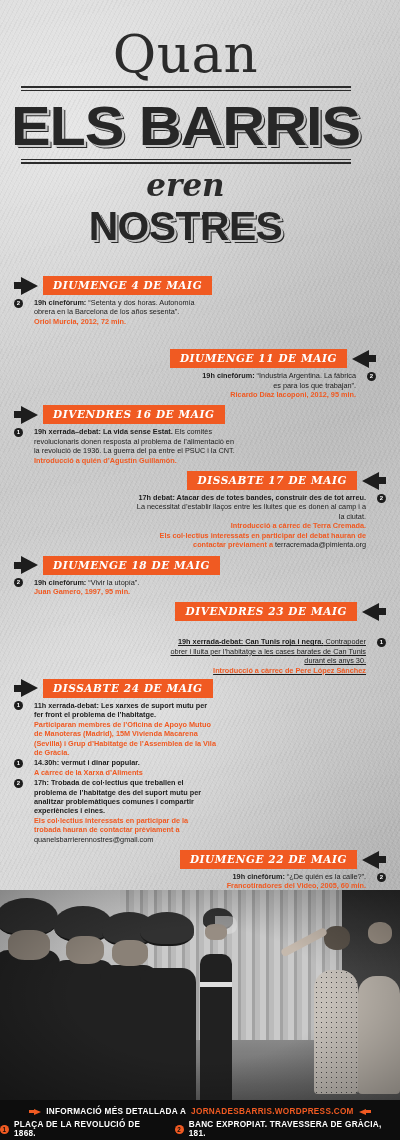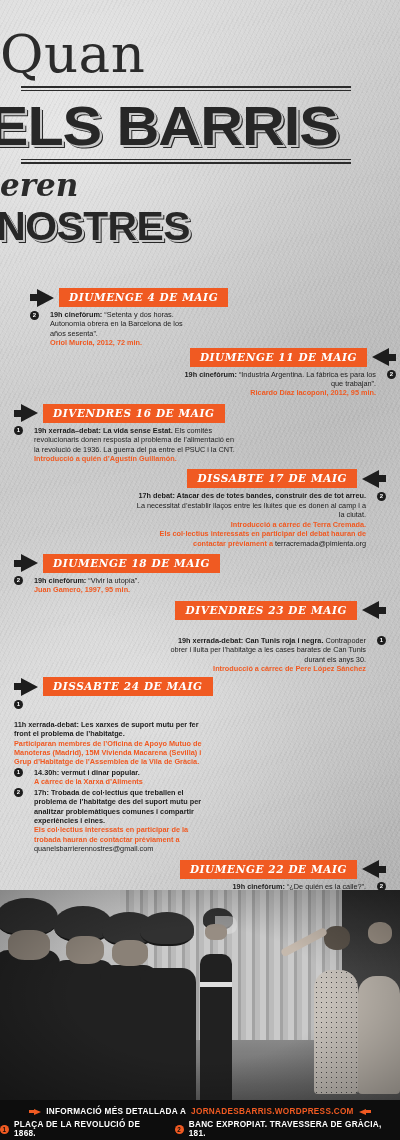--- a/index.html
+++ b/index.html
@@ -21,21 +21,21 @@
   }
   .grain{
     position:absolute;inset:0;pointer-events:none;opacity:.5;
     background-image:
       repeating-linear-gradient(37deg, rgba(255,255,255,.12) 0 1px, rgba(0,0,0,0) 1px 3px),
       repeating-linear-gradient(117deg, rgba(0,0,0,.07) 0 1px, rgba(0,0,0,0) 1px 4px),
       repeating-linear-gradient(80deg, rgba(255,255,255,.10) 0 2px, rgba(0,0,0,0) 2px 5px);
   }
 
   
-  .header{position:absolute;left:0;top:4px;width:371px;text-align:left;}
+  .header{position:absolute;left:0;top:4px;width:371px;text-align:center;}
   .t-quan{
     font-family:"DejaVu Serif", serif;
     font-size:53px;line-height:60px;color:#2b2b2b;letter-spacing:.5px;
     font-weight:400;margin:0;padding-top:20px;
   }
   .rules{width:330px;margin:2px auto 0;}
   .rule-a{height:2px;background:#2b2b2b;}
   .rule-b{height:1px;background:#2b2b2b;margin-top:2px;}
   .t-barris{
     font-family:"Liberation Sans", sans-serif;
@@ -135,36 +135,36 @@
     <div class="t-barris">ELS BARRIS</div>
     <div class="rules">
       <div class="rule-b"></div>
         <div class="rule-a" style="margin-top:2px;"></div>
     </div>
     <div class="t-eren">eren</div>
     <div class="t-nostres">NOSTRES</div>
   </div>
 
   <div class="program" id="program">
-      <div class="ev" style="padding: 0px 30px; margin-top: 16px;">
+      <div class="ev" style="padding: 0px 14px; margin-top: 4px;">
         <div class="datebar">
           <span class="arrowwrap">
             <span class="arrow-stub"></span>
             <span class="arrow arrow-r"></span>
           </span>
           <span class="datelabel">DIUMENGE 4 DE MAIG</span>
         </div>
         <div class="lines" style="padding-right: 170px;">
           <div class="line" style="margin-top: 0px;">
             <span class="badge">2</span>
             <div class="txt"><b>19h cinefòrum:</b> “Setenta y dos horas. Autonomía obrera en la Barcelona de los años sesenta”.<br><span class="or">Oriol Murcia, 2012, 72 min.</span></div>
           </div>
         </div>
       </div>
-      <div class="ev" style="padding: 0px 4px; margin-top: 0;">
+      <div class="ev" style="padding: 0px 24px; margin-top: 23px;">
         <div class="datebar r">
           <span class="datelabel">DIUMENGE 11 DE MAIG</span>
           <span class="arrowwrap">
             <span class="arrow arrow-l"></span>
             <span class="arrow-stub"></span>
           </span>
         </div>
         <div class="lines" style="padding-left: 170px;">
           <div class="line r" style="margin-top: 0px; justify-content: space-between;">
             <span class="badge">2</span>
@@ -219,36 +219,36 @@
       </div>
       <div class="ev" style="padding: 0px 14px; margin-top: 6px;">
         <div class="datebar r">
           <span class="datelabel">DIVENDRES 23 DE MAIG</span>
           <span class="arrowwrap">
             <span class="arrow arrow-l"></span>
             <span class="arrow-stub"></span>
           </span>
         </div>
         <div class="lines" style="padding-left: 150px;">
-          <div class="line r" style="margin-top: 16px;">
+          <div class="line r" style="margin-top: 16px; text-decoration: underline;">
             <span class="badge">1</span>
             <div class="txt r"><b>19h xerrada-debat: Can Tunis roja i negra.</b> Contrapoder obrer i lluita per l’habitatge a les cases barates de Can Tunis durant els anys 30.<br><span class="or">Introducció a càrrec de Pere López Sánchez</span></div>
           </div>
         </div>
       </div>
       <div class="ev" style="padding: 0px 14px; margin-top: 4px;">
         <div class="datebar">
           <span class="arrowwrap">
             <span class="arrow-stub"></span>
             <span class="arrow arrow-r"></span>
           </span>
           <span class="datelabel">DISSABTE 24 DE MAIG</span>
         </div>
         <div class="lines" style="padding-right: 170px;">
-          <div class="line" style="margin-top: 0px; flex-direction: column;">
+          <div class="line" style="margin-top: 0px;">
             <span class="badge">1</span>
             <div class="txt"><b>11h xerrada-debat: Les xarxes de suport mutu per fer front el problema de l’habitatge.</b><br><span class="or">Participaran membres de l’Oficina de Apoyo Mutuo de Manoteras (Madrid), 15M Vivienda Macarena (Sevilla) i Grup d’Habitatge de l’Assemblea de la Vila de Gràcia.</span></div>
           </div>
           <div class="line" style="margin-top: 1px;">
             <span class="badge">1</span>
             <div class="txt"><b>14.30h: vermut i dinar popular.</b><br><span class="or">A càrrec de la Xarxa d’Aliments</span></div>
           </div>
           <div class="line" style="margin-top: 1px;">
             <span class="badge">2</span>
             <div class="txt"><b>17h: Trobada de col·lectius que treballen el problema de l’habitatge des del suport mutu per analitzar problemàtiques comunes i compartir experiències i eines.</b><br><span class="or">Els col·lectius interessats en participar de la trobada hauran de contactar prèviament a </span><span class="dk">quanelsbarrierennostres@gmail.com</span></div>

